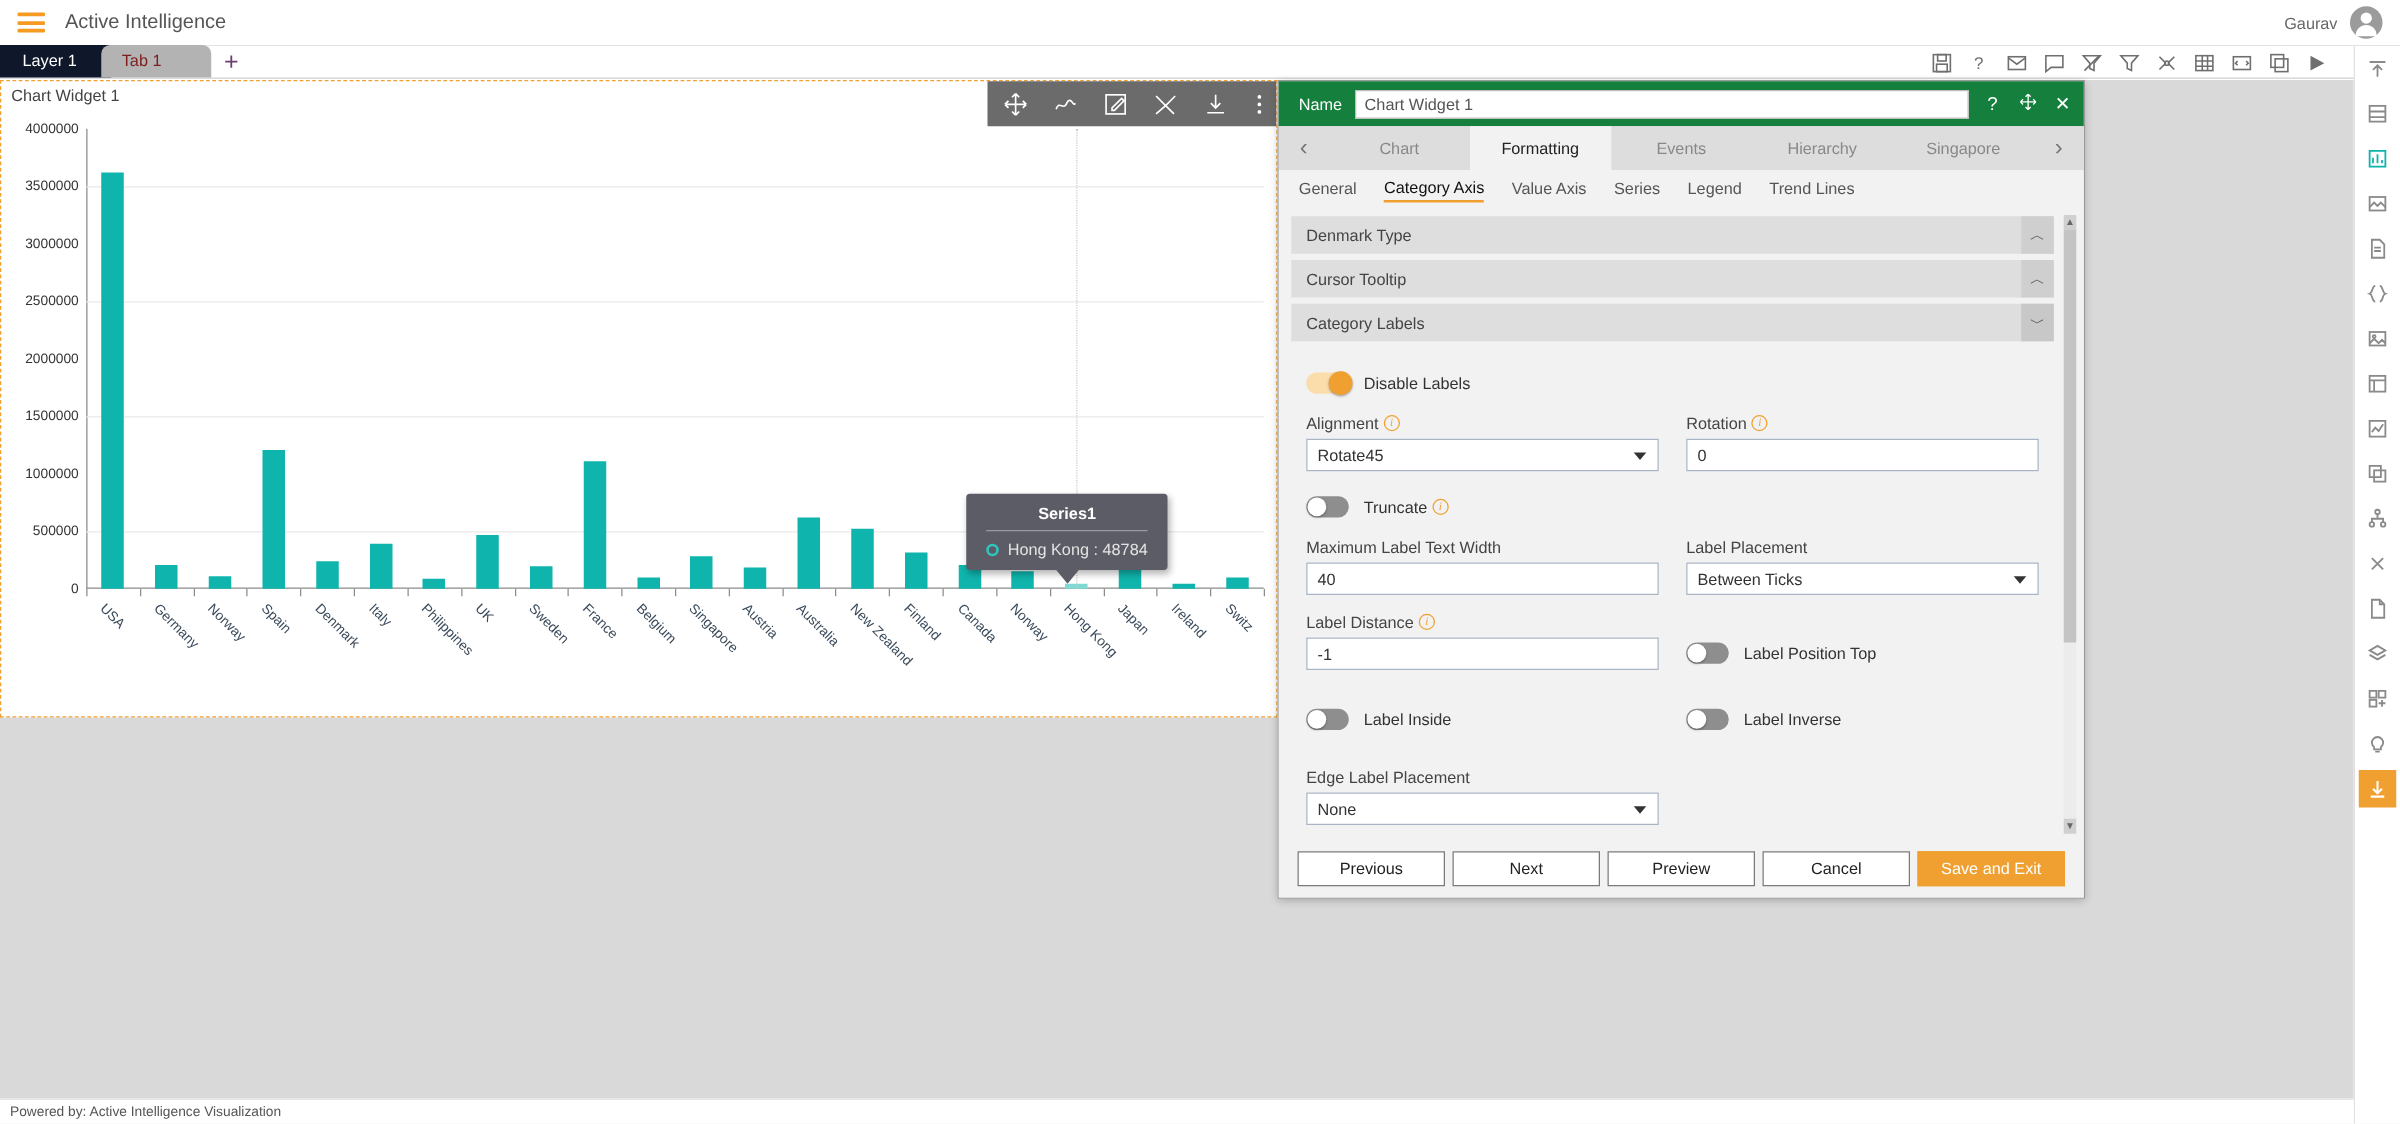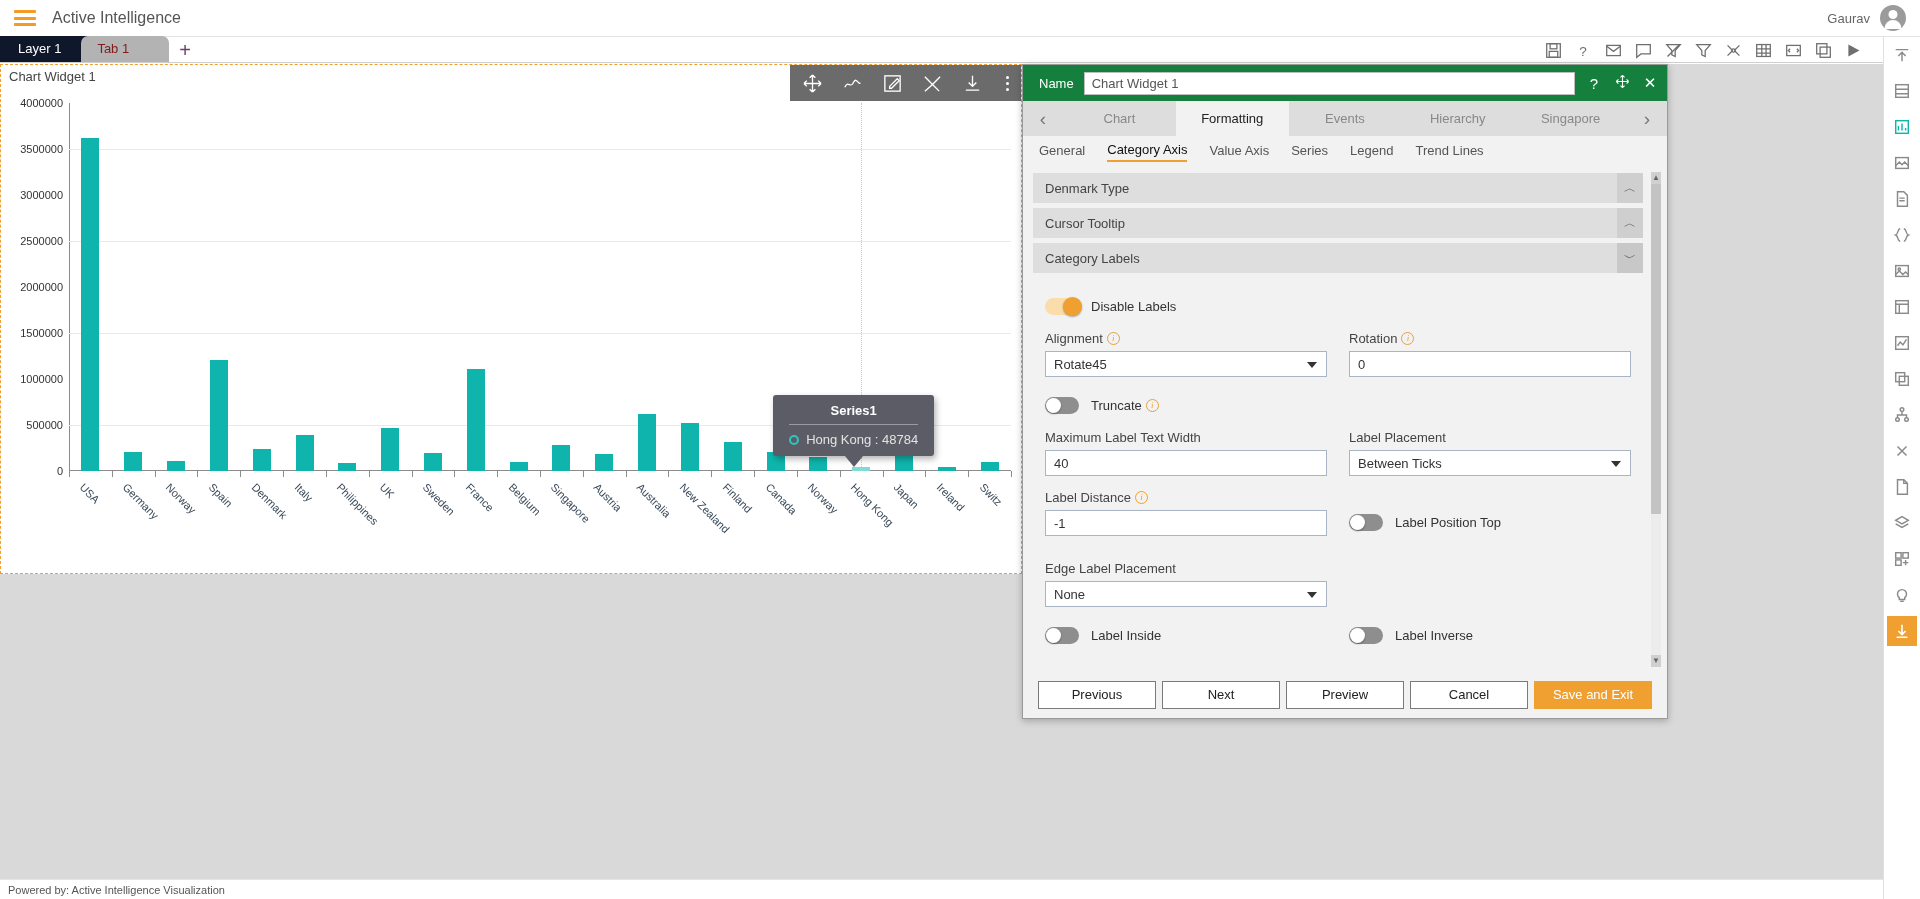--- a/index.html
+++ b/index.html
@@ -507,45 +507,45 @@
               <span class="sw">
                   <i></i>
                 </span>
               <span class="tg-label">Label Position Top</span>
             </div>
           </div>
         </div>
 
         <div class="row2">
           <div class="fld">
-            <div class="flabel">Edge Label Placement</div>
-            <div class="inp sel-box">None</div>
-          </div>
-          <div class="fld"></div>
-        </div>
-
-        <div class="row2">
-          <div class="fld">
             <div class="toggle-row">
               <span class="sw">
                   <i></i>
                 </span>
               <span class="tg-label">Label Inside</span>
             </div>
           </div>
           <div class="fld">
             <div class="toggle-row">
               <span class="sw">
                   <i></i>
                 </span>
               <span class="tg-label">Label Inverse</span>
             </div>
           </div>
         </div>
 
+        <div class="row2">
+          <div class="fld">
+            <div class="flabel">Edge Label Placement</div>
+            <div class="inp sel-box">None</div>
+          </div>
+          <div class="fld"></div>
+        </div>
+
       </div>
     </div>
 
     <div id="dlg-scrollbar">
       <div class="sb-arrow">▲</div>
       <div class="sb-track">
         <div class="sb-thumb"></div>
       </div>
       <div class="sb-arrow" style="position:absolute;bottom:0">▼</div>
     </div>

